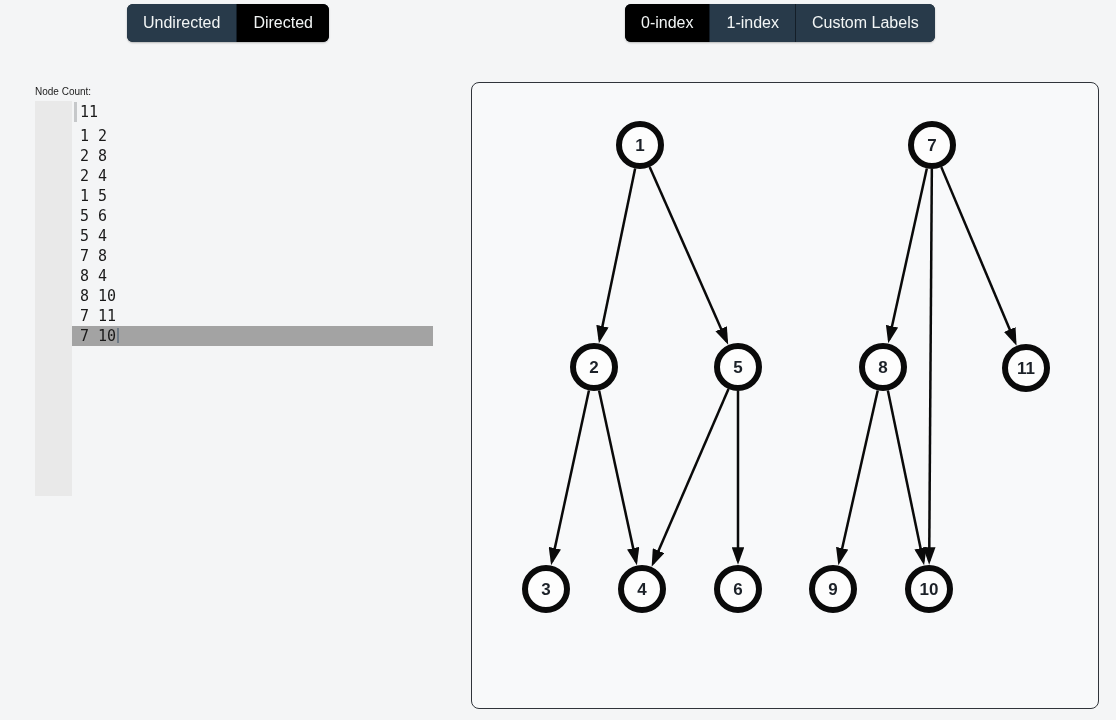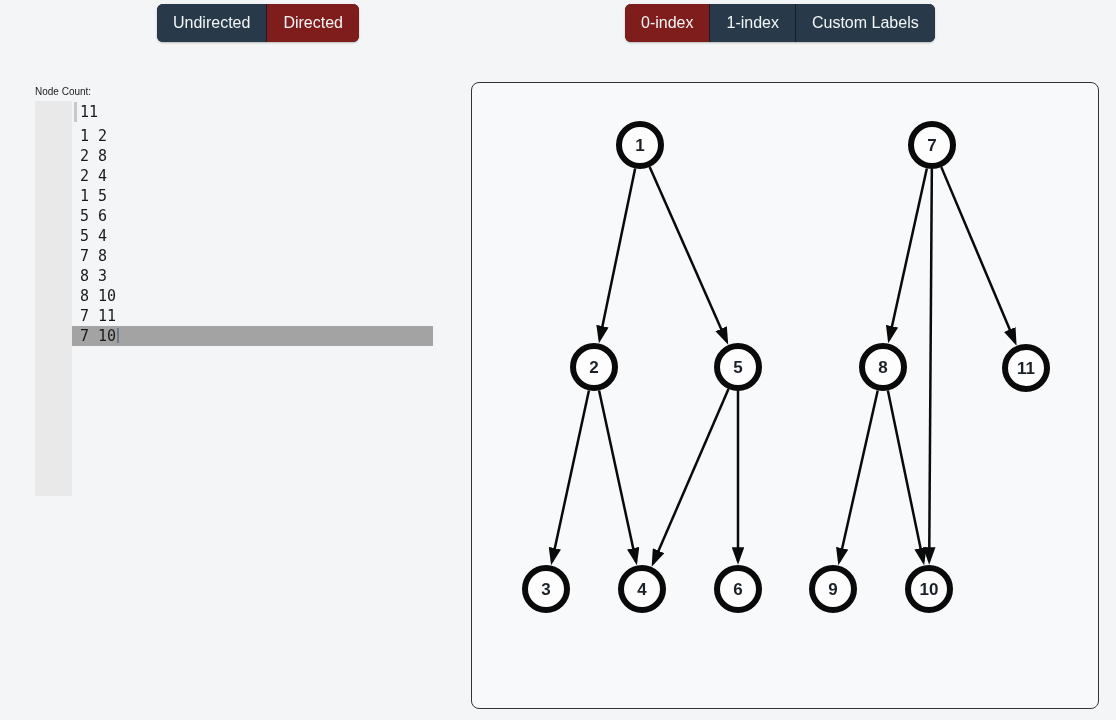--- a/index.html
+++ b/index.html
@@ -7,29 +7,29 @@
     width:1116px;height:720px;position:relative;overflow:hidden;
     background:#f4f5f6;
     font-family:"Liberation Sans",sans-serif;
   }
   
   .toggle-group{
     position:absolute;top:4px;display:flex;gap:1px;
     background:#141e28;border-radius:6px;overflow:hidden;
     box-shadow:0 1px 2px rgba(0,0,0,.25);
   }
-  #direction-group{left:127px;margin-left:30px;}
+  #direction-group{left:127px;}
   #index-group{left:625px;}
   .toggle-btn{
     font-family:"Liberation Sans",sans-serif;
     font-size:16px;line-height:1;color:#f2f5f5;
     padding:11px 16px;border:none;background:#283a4a;cursor:pointer;
     white-space:nowrap;
   }
-  .toggle-btn.active{background:#7f1d1d;}
+  .toggle-btn.active{background:#000000;}
   
   .editor-col{position:absolute;left:35px;top:82px;width:398px;}
   .editor-label{
     font-size:10px;line-height:19px;color:#1b1b1b;height:19px;
   }
   .label-2{height:22px;padding-top:3px;box-sizing:border-box;line-height:19px;}
   .mono{font-family:"DejaVu Sans Mono","Liberation Mono",monospace;font-size:15px;color:#1a1a1a;}
   .nc-editor{position:relative;height:22px;}
   .gutter{background:#e9e9e9;}
   .nc-gutter{position:absolute;left:0;top:0;width:37px;height:22px;}
@@ -88,21 +88,21 @@
     <div class="gd-editor">
       <div class="gutter gd-gutter"></div>
       <div class="gd-lines" id="gd-lines">
           <div class="code-line mono">1 2</div>
           <div class="code-line mono">2 8</div>
           <div class="code-line mono">2 4</div>
           <div class="code-line mono">1 5</div>
           <div class="code-line mono">5 6</div>
           <div class="code-line mono">5 4</div>
           <div class="code-line mono">7 8</div>
-          <div class="code-line mono">8 3</div>
+          <div class="code-line mono">8 4</div>
           <div class="code-line mono">8 10</div>
           <div class="code-line mono">7 11</div>
           <div class="code-line mono active">7 10<span class="text-cursor"></span></div>
         </div>
     </div>
   </div>
 
   <div class="graph-panel">
     <svg id="graph-svg" viewBox="0 0 626 625">
       <defs>

